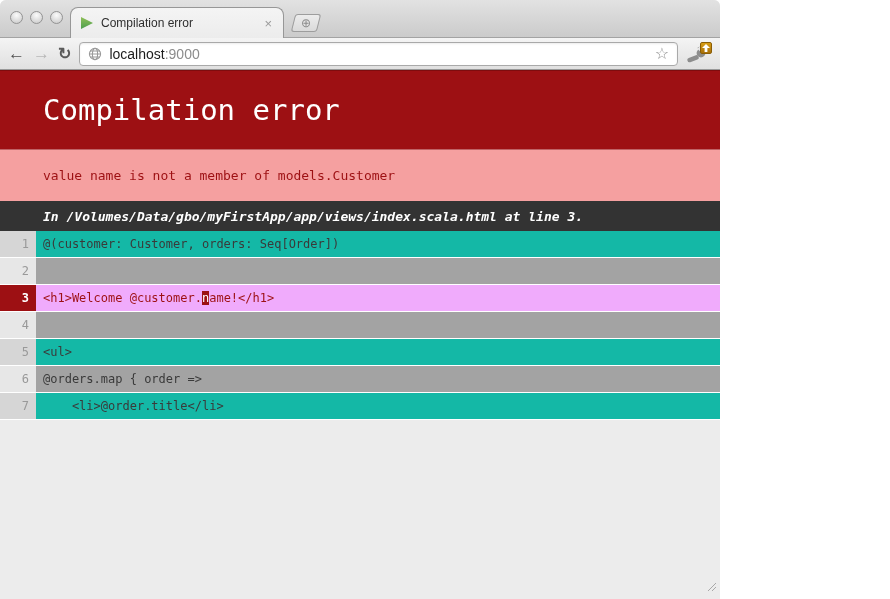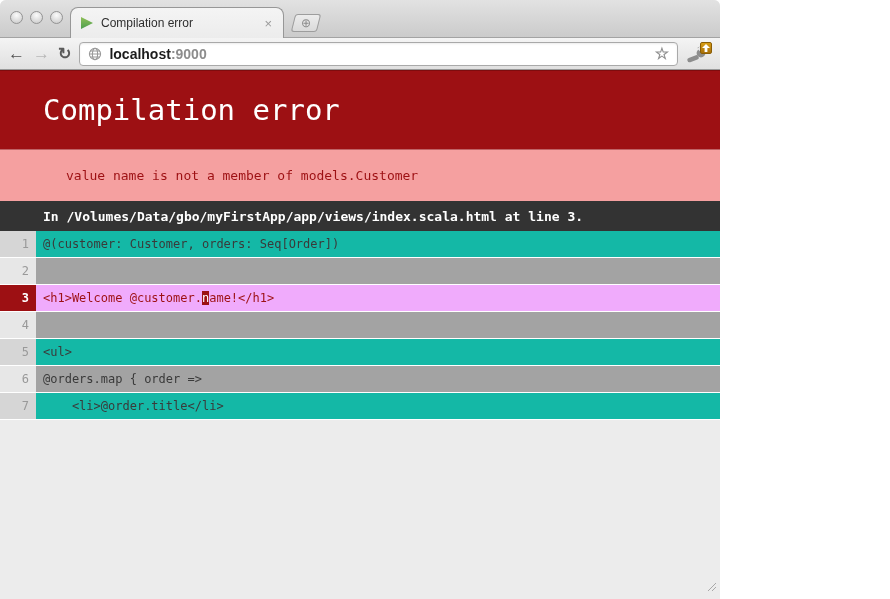--- a/index.html
+++ b/index.html
@@ -65,21 +65,20 @@
   .nav-back { color:#4f4f4f; }
   .nav-forward { color:#b7b7b7; }
   .nav-reload { color:#5a5a5a; font-size:16px; }
   .omnibox {
     flex:1; height:24px;
     background:#fff;
     border:1px solid #a9a9a9; border-radius:4px;
     display:flex; align-items:center;
     padding:0 8px; gap:7px;
     box-shadow:inset 0 1px 2px rgba(0,0,0,0.08);
-    font-weight:bold;
   }
   .url { font-size:14px; white-space:nowrap; flex:1; }
   .url .host { color:#1c1c1c; }
   .url .port { color:#8c8c8c; }
   .star { font-size:16px; color:#8f8f8f; line-height:1; }
   .wrench-btn { position:relative; width:26px; height:24px; flex:none; }
   .badge {
     position:absolute; right:0; top:0;
     width:12px; height:12px; border-radius:2px;
     background:linear-gradient(#d89d14,#a8700a);
@@ -100,28 +99,29 @@
     border-bottom:1px solid rgba(255,255,255,0.35);
     color:#fff; font-size:29px; font-weight:normal;
     display:flex; align-items:center;
     padding-left:43px;
   }
   .error-banner {
     height:51px;
     background:#f5a0a0;
     color:#9d1013; font-size:13px;
     display:flex; align-items:center;
-    padding-left:66px;
+    padding-left:43px;
   }
   .location-bar {
     height:30px;
     background:#333333;
     color:#fff; font-size:13px; font-weight:bold;
     display:flex; align-items:center;
     padding-left:43px;
+    font-style:italic;
   }
   .source { width:100%; }
   .src-row { display:flex; height:27px; border-bottom:1px solid #fff; }
   .src-row .num {
     width:36px; flex:none;
     text-align:right; padding-right:7px;
     font-size:12px; line-height:26px; color:#999;
   }
   .src-row .code {
     flex:1; padding-left:7px;

